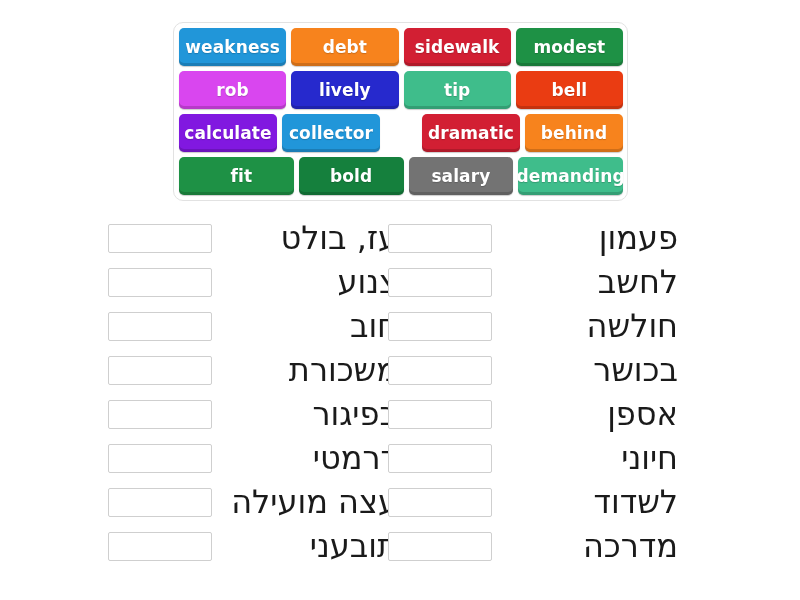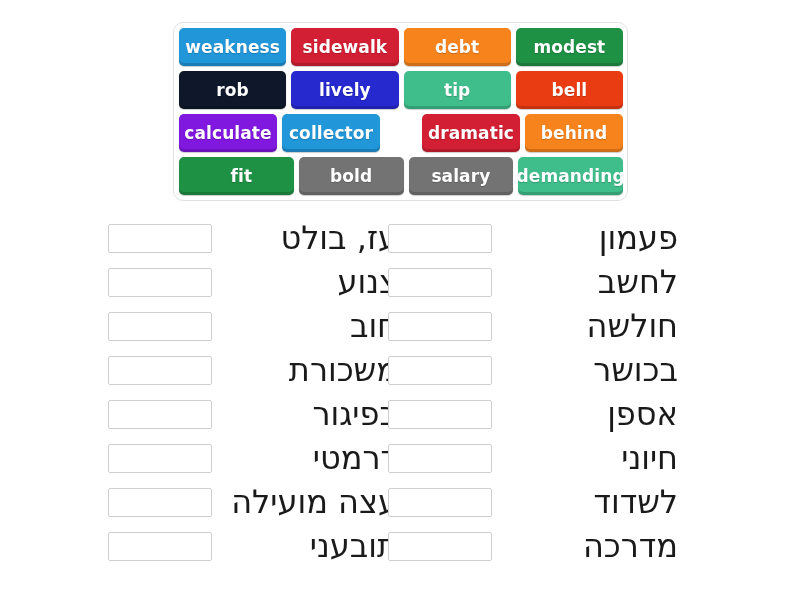--- a/index.html
+++ b/index.html
@@ -93,39 +93,39 @@
     white-space: nowrap;
     flex: 1 1 auto;
   }
 </style>
 </head>
 <body>
 
 <div id="tile-bank">
     <div class="tile-row">
       <div class="tile" style="background: rgb(33, 150, 217);">weakness</div>
+      <div class="tile" style="background: rgb(247, 131, 29);">debt</div>
       <div class="tile" style="background: rgb(210, 31, 51);">sidewalk</div>
-      <div class="tile" style="background: rgb(247, 131, 29);">debt</div>
       <div class="tile" style="background: rgb(30, 145, 69);">modest</div>
     </div>
     <div class="tile-row">
-      <div class="tile" style="background: #0f172a;">rob</div>
+      <div class="tile" style="background: #d946ef;">rob</div>
       <div class="tile" style="background: rgb(38, 41, 205);">lively</div>
       <div class="tile" style="background: rgb(63, 189, 139);">tip</div>
       <div class="tile" style="background: rgb(234, 60, 18);">bell</div>
     </div>
     <div class="tile-row">
       <div class="tile" style="background: rgb(129, 24, 224);">calculate</div>
       <div class="tile" style="background: rgb(33, 150, 217);">collector</div>
       <div class="tile" style="background: rgb(210, 31, 51); margin-left: 37px;">dramatic</div>
       <div class="tile" style="background: rgb(247, 131, 29);">behind</div>
     </div>
     <div class="tile-row">
       <div class="tile" style="background: rgb(30, 145, 69); padding-left: 10px;">fit</div>
-      <div class="tile" style="background: #737373;">bold</div>
+      <div class="tile" style="background: #15803d;">bold</div>
       <div class="tile" style="background: #737373;">salary</div>
       <div class="tile" style="background: rgb(63, 189, 139);">demanding</div>
     </div>
   </div>
 
 <div id="answer-area">
   <div class="answer-col" id="answer-col-left">
       <div class="answer-row">
         <input type="text" class="answer-box" value="" style="">
         <div class="answer-label">עז, בולט</div>

